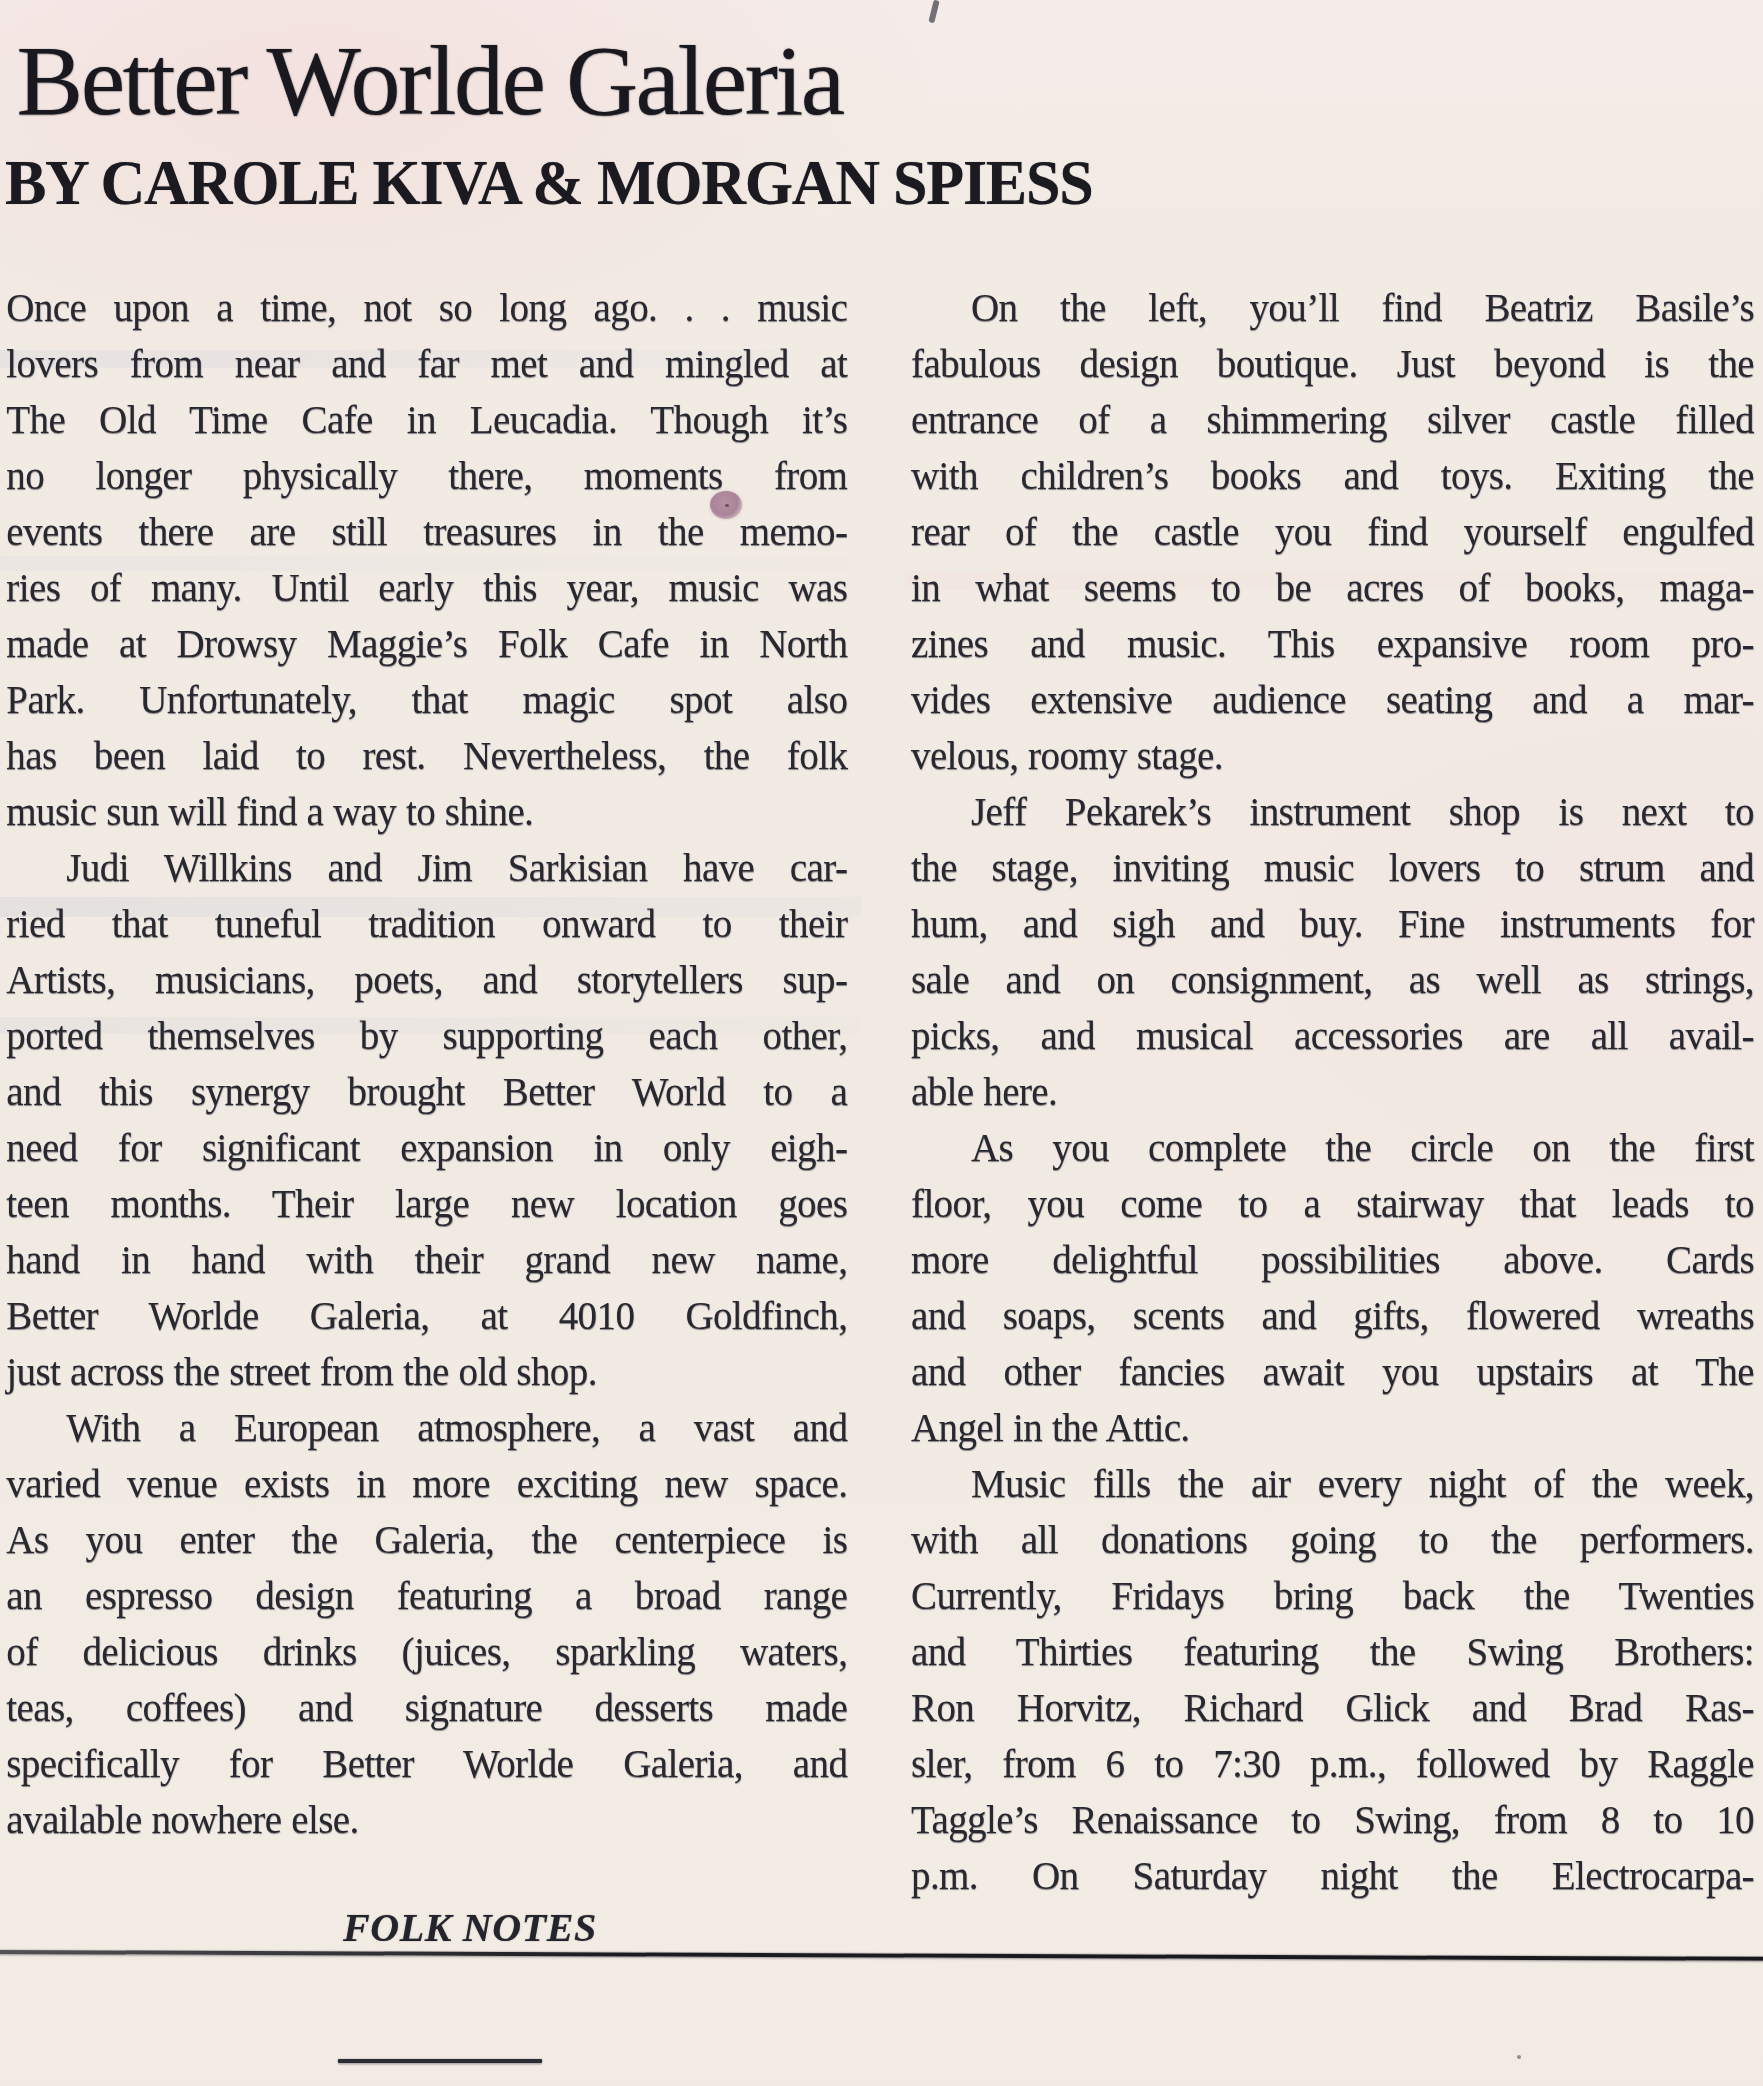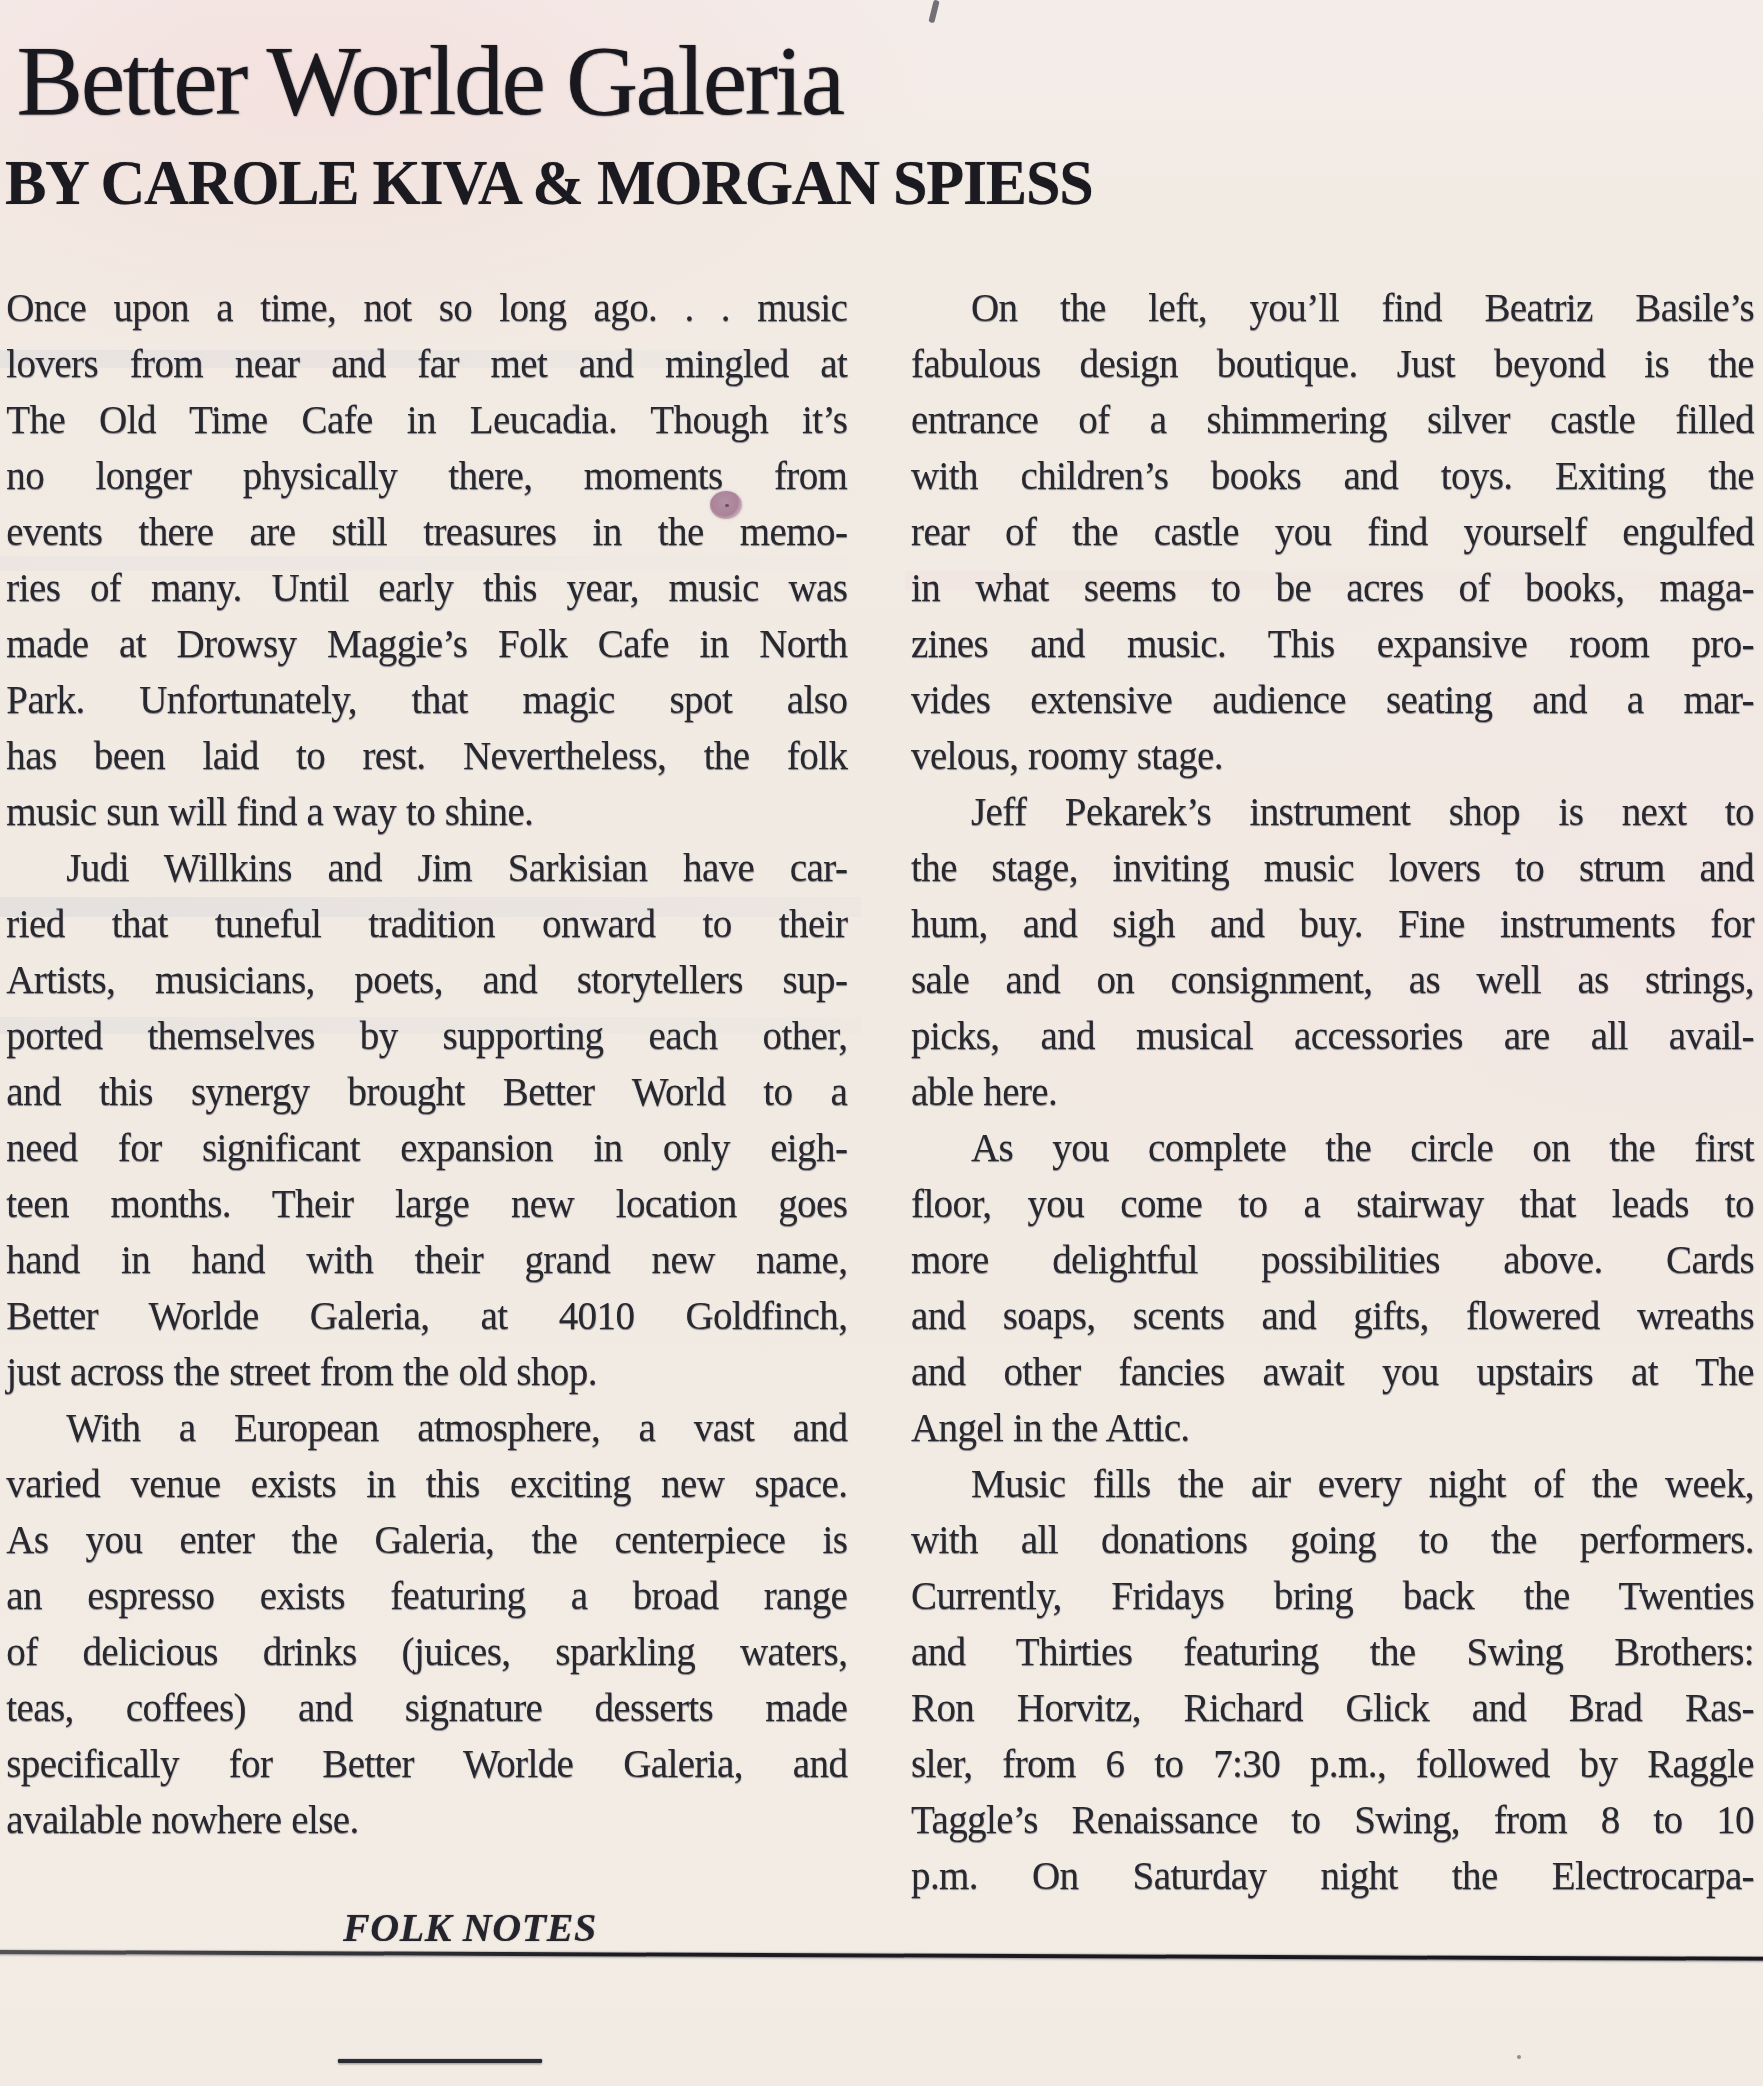--- a/index.html
+++ b/index.html
@@ -171,23 +171,23 @@
     <div class="line">ried that tuneful tradition onward to their</div>
     <div class="line">Artists, musicians, poets, and storytellers sup-</div>
     <div class="line">ported themselves by supporting each other,</div>
     <div class="line">and this synergy brought Better World to a</div>
     <div class="line">need for significant expansion in only eigh-</div>
     <div class="line">teen months. Their large new location goes</div>
     <div class="line">hand in hand with their grand new name,</div>
     <div class="line">Better Worlde Galeria, at 4010 Goldfinch,</div>
     <div class="line plast">just across the street from the old shop.</div>
     <div class="line indent">With a European atmosphere, a vast and</div>
-    <div class="line">varied venue exists in this exciting new space.</div>
+    <div class="line">varied venue exists in more exciting new space.</div>
     <div class="line">As you enter the Galeria, the centerpiece is</div>
-    <div class="line">an espresso exists featuring a broad range</div>
+    <div class="line">an espresso design featuring a broad range</div>
     <div class="line">of delicious drinks (juices, sparkling waters,</div>
     <div class="line">teas, coffees) and signature desserts made</div>
     <div class="line">specifically for Better Worlde Galeria, and</div>
     <div class="line plast">available nowhere else.</div>
   </div>
 <div class="column right">
     <div class="line indent">On the left, you’ll find Beatriz Basile’s</div>
     <div class="line">fabulous design boutique. Just beyond is the</div>
     <div class="line">entrance of a shimmering silver castle filled</div>
     <div class="line">with children’s books and toys. Exiting the</div>

